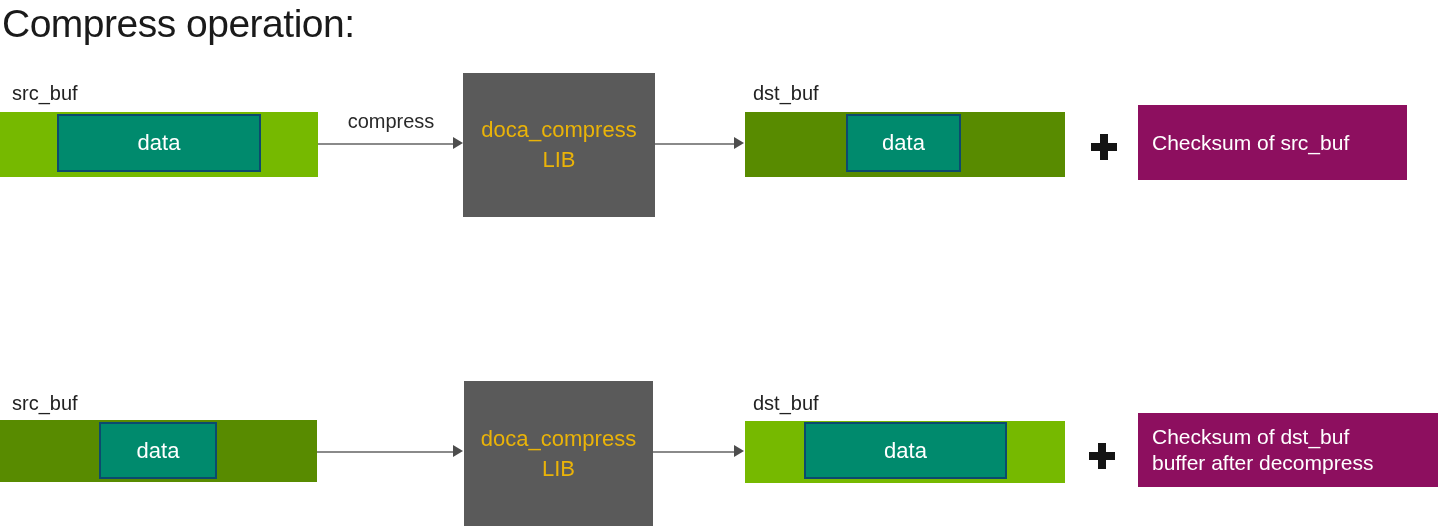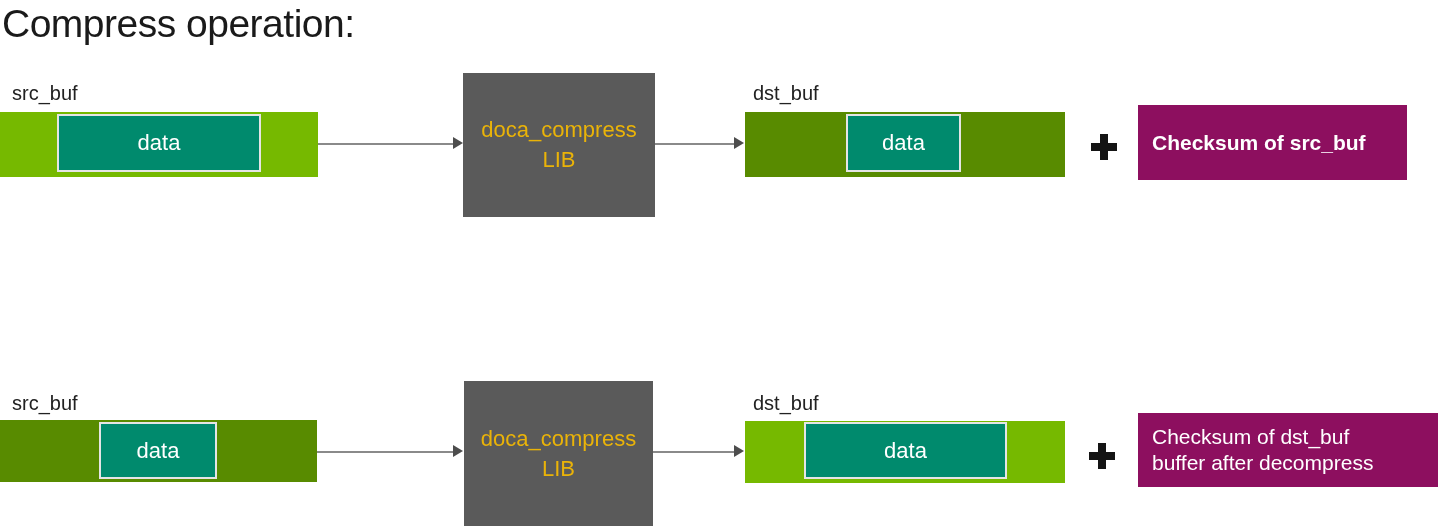--- a/index.html
+++ b/index.html
@@ -10,21 +10,21 @@
   }
   .abs { position:absolute; }
   .section-title {
     font-size:39px; color:#1a1a1a; letter-spacing:-0.5px; white-space:nowrap;
   }
   .buf-label { font-size:20px; color:#222222; white-space:nowrap;margin-top:6px; }
   .bar { position:absolute; }
   .bar.light { background:#76B900; }
   .bar.dark  { background:#588B00; }
   .data-box {
-    position:absolute; background:#008A6D; border:2px solid #e5e5e5;
+    position:absolute; background:#008A6D; border:2px solid #0c4a6e;
     display:flex; align-items:center; justify-content:center;
     color:#ffffff; font-size:22px;
   }
   .arrow-line { position:absolute; height:2px; background:#8A8A8A; }
   .arrow-head {
     position:absolute; width:0; height:0;
     border-top:6.5px solid transparent; border-bottom:6.5px solid transparent;
     border-left:10px solid #4D4D4D;
   }
   .arrow-label {
@@ -56,20 +56,21 @@
   <div class="abs section-title" style="left:2px; top:2px;">Compress operation:</div>
 
   <div class="abs buf-label" style="left:12px; top:76px;">src_buf</div>
 
   <div class="bar light" style="left:0; top:112px; width:318px; height:65px;">
     <div class="data-box" style="left:57px; top:2px; width:204px; height:58px;">
       <span>data</span>
     </div>
   </div>
 
+  <div class="arrow-label" style="left:318px; top:110px; width:146px;">compress</div>
   <div class="arrow-line" style="left:318px; top:143px; width:138px;"></div>
   <div class="arrow-head" style="left:453px; top:137px;"></div>
 
   <div class="lib-box" style="left:463px; top:73px; width:192px; height:144px;">
     <div>doca_compress</div>
     <div>LIB</div>
   </div>
 
   <div class="arrow-line" style="left:655px; top:143px; width:80px;"></div>
   <div class="arrow-head" style="left:734px; top:137px;"></div>
@@ -80,21 +81,21 @@
     <div class="data-box" style="left:101px; top:2px; width:115px; height:58px;">
       <span>data</span>
     </div>
   </div>
 
   <div class="plus" style="left:1091px; top:134px;">
     <div class="h"></div>
     <div class="v"></div>
   </div>
 
-  <div class="checksum-box" style="left:1138px; top:105px; width:269px; height:75px;font-weight:bold;">
+  <div class="checksum-box" style="left:1138px; top:105px; width:269px; height:75px;">
     <span>Checksum of src_buf</span>
   </div>
 
 
   <div class="abs buf-label" style="left:12px; top:386px;">src_buf</div>
 
   <div class="bar dark" style="left:0; top:420px; width:317px; height:62px;">
     <div class="data-box" style="left:99px; top:2px; width:118px; height:57px;">
       <span>data</span>
     </div>

